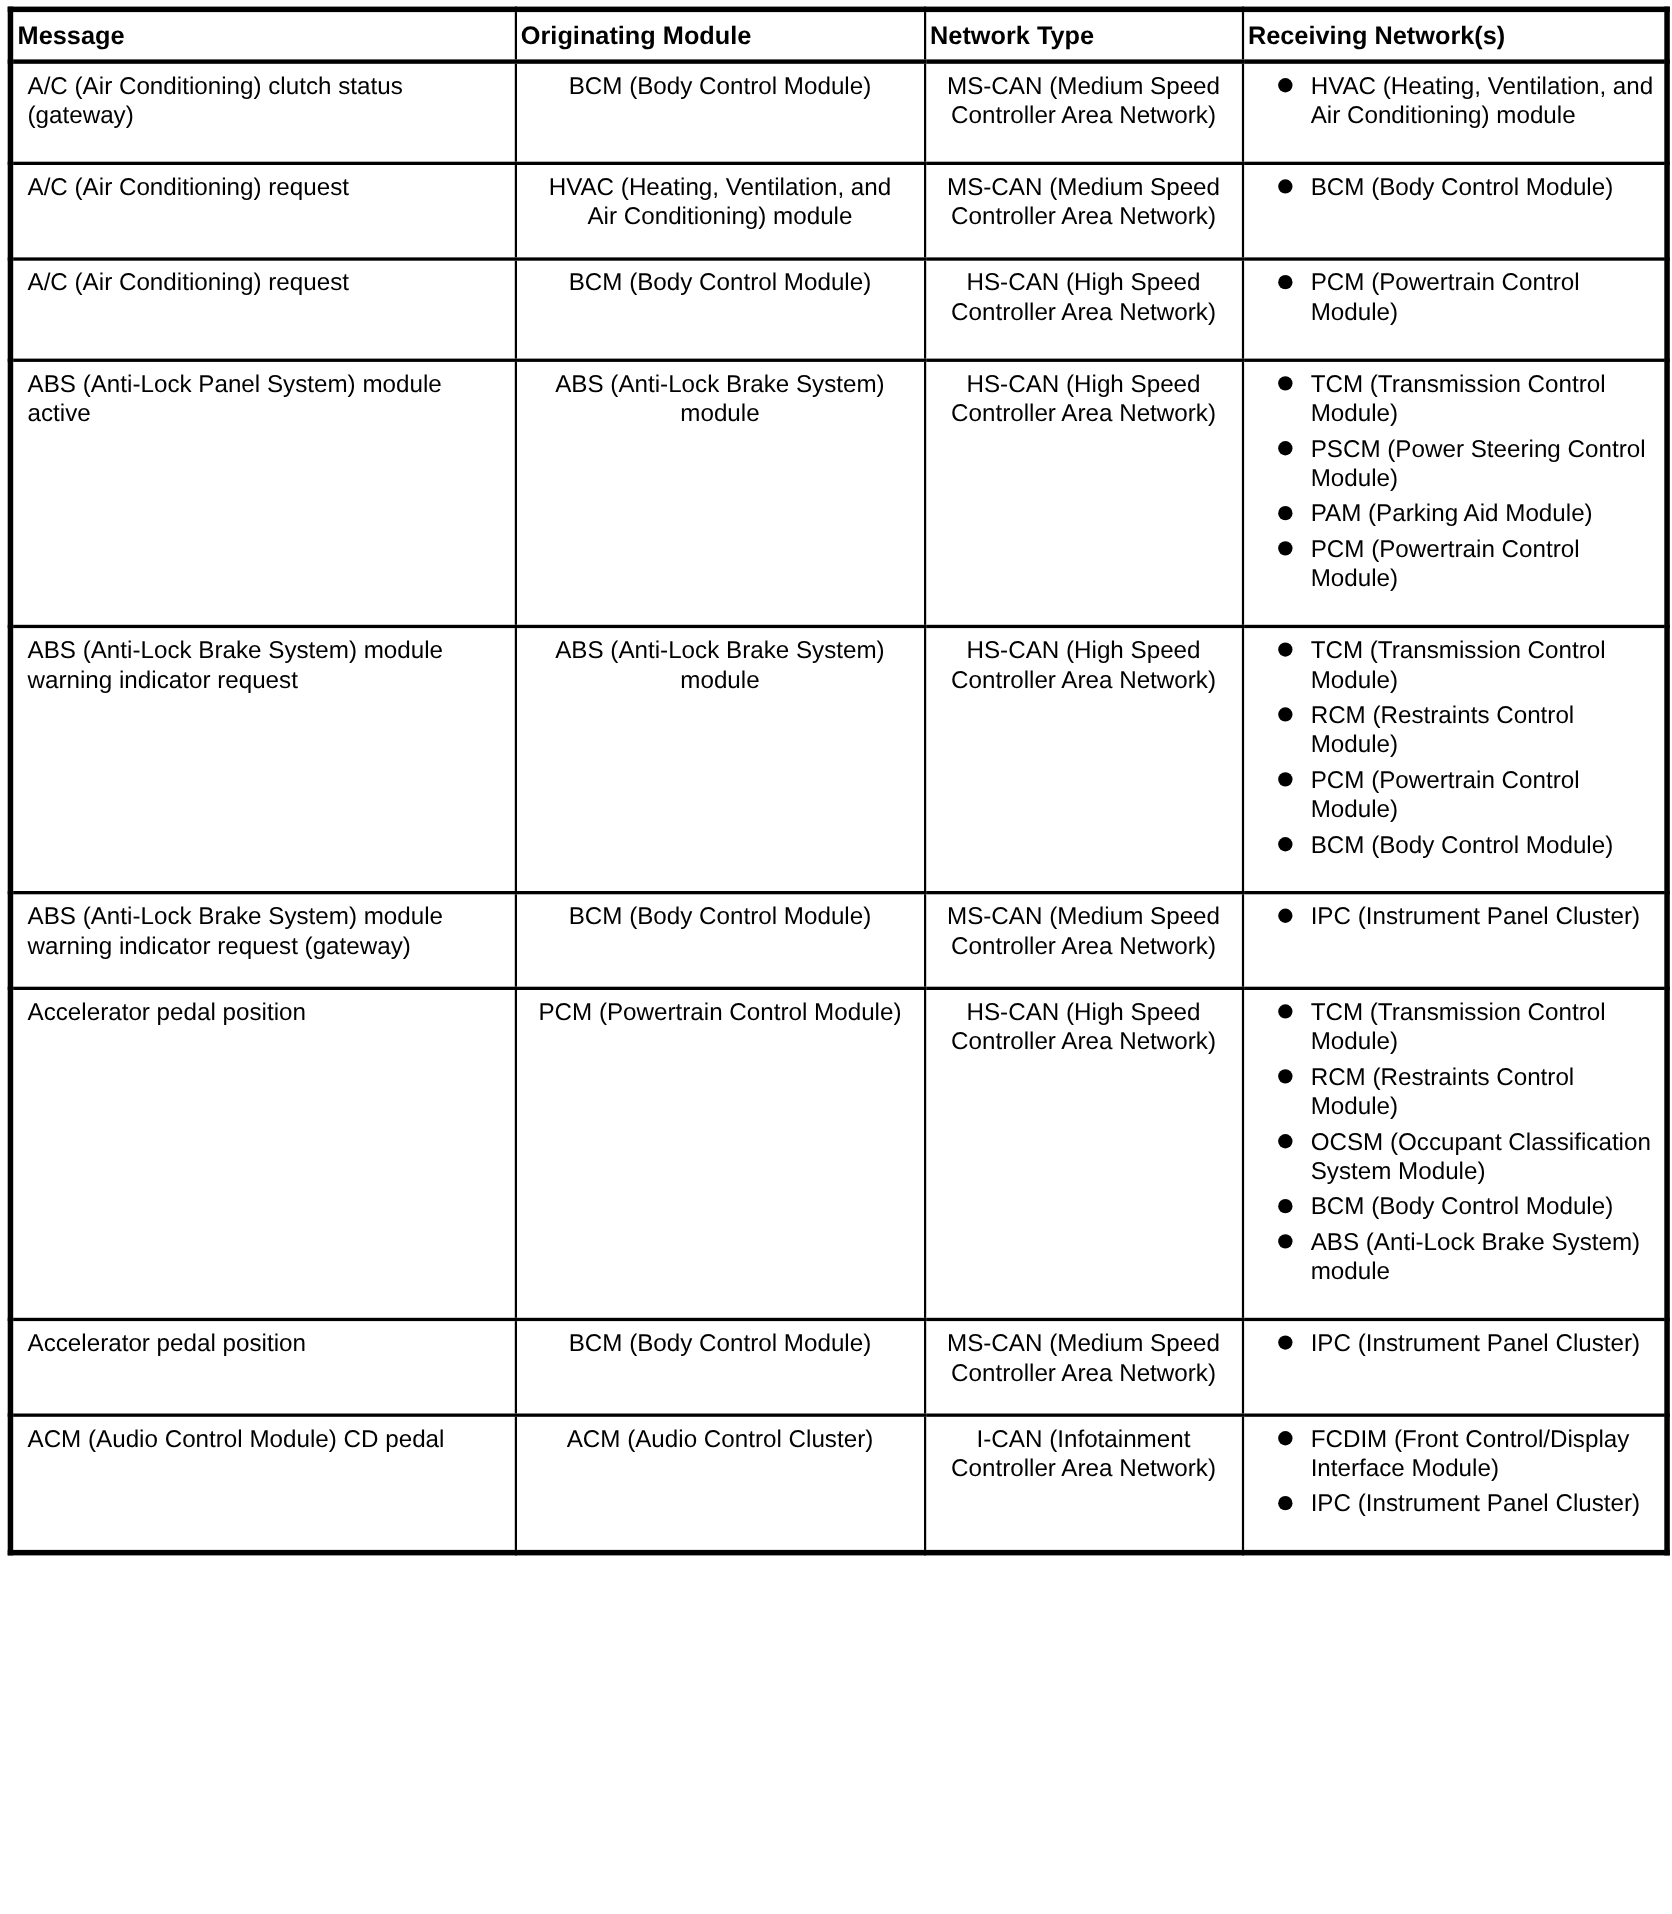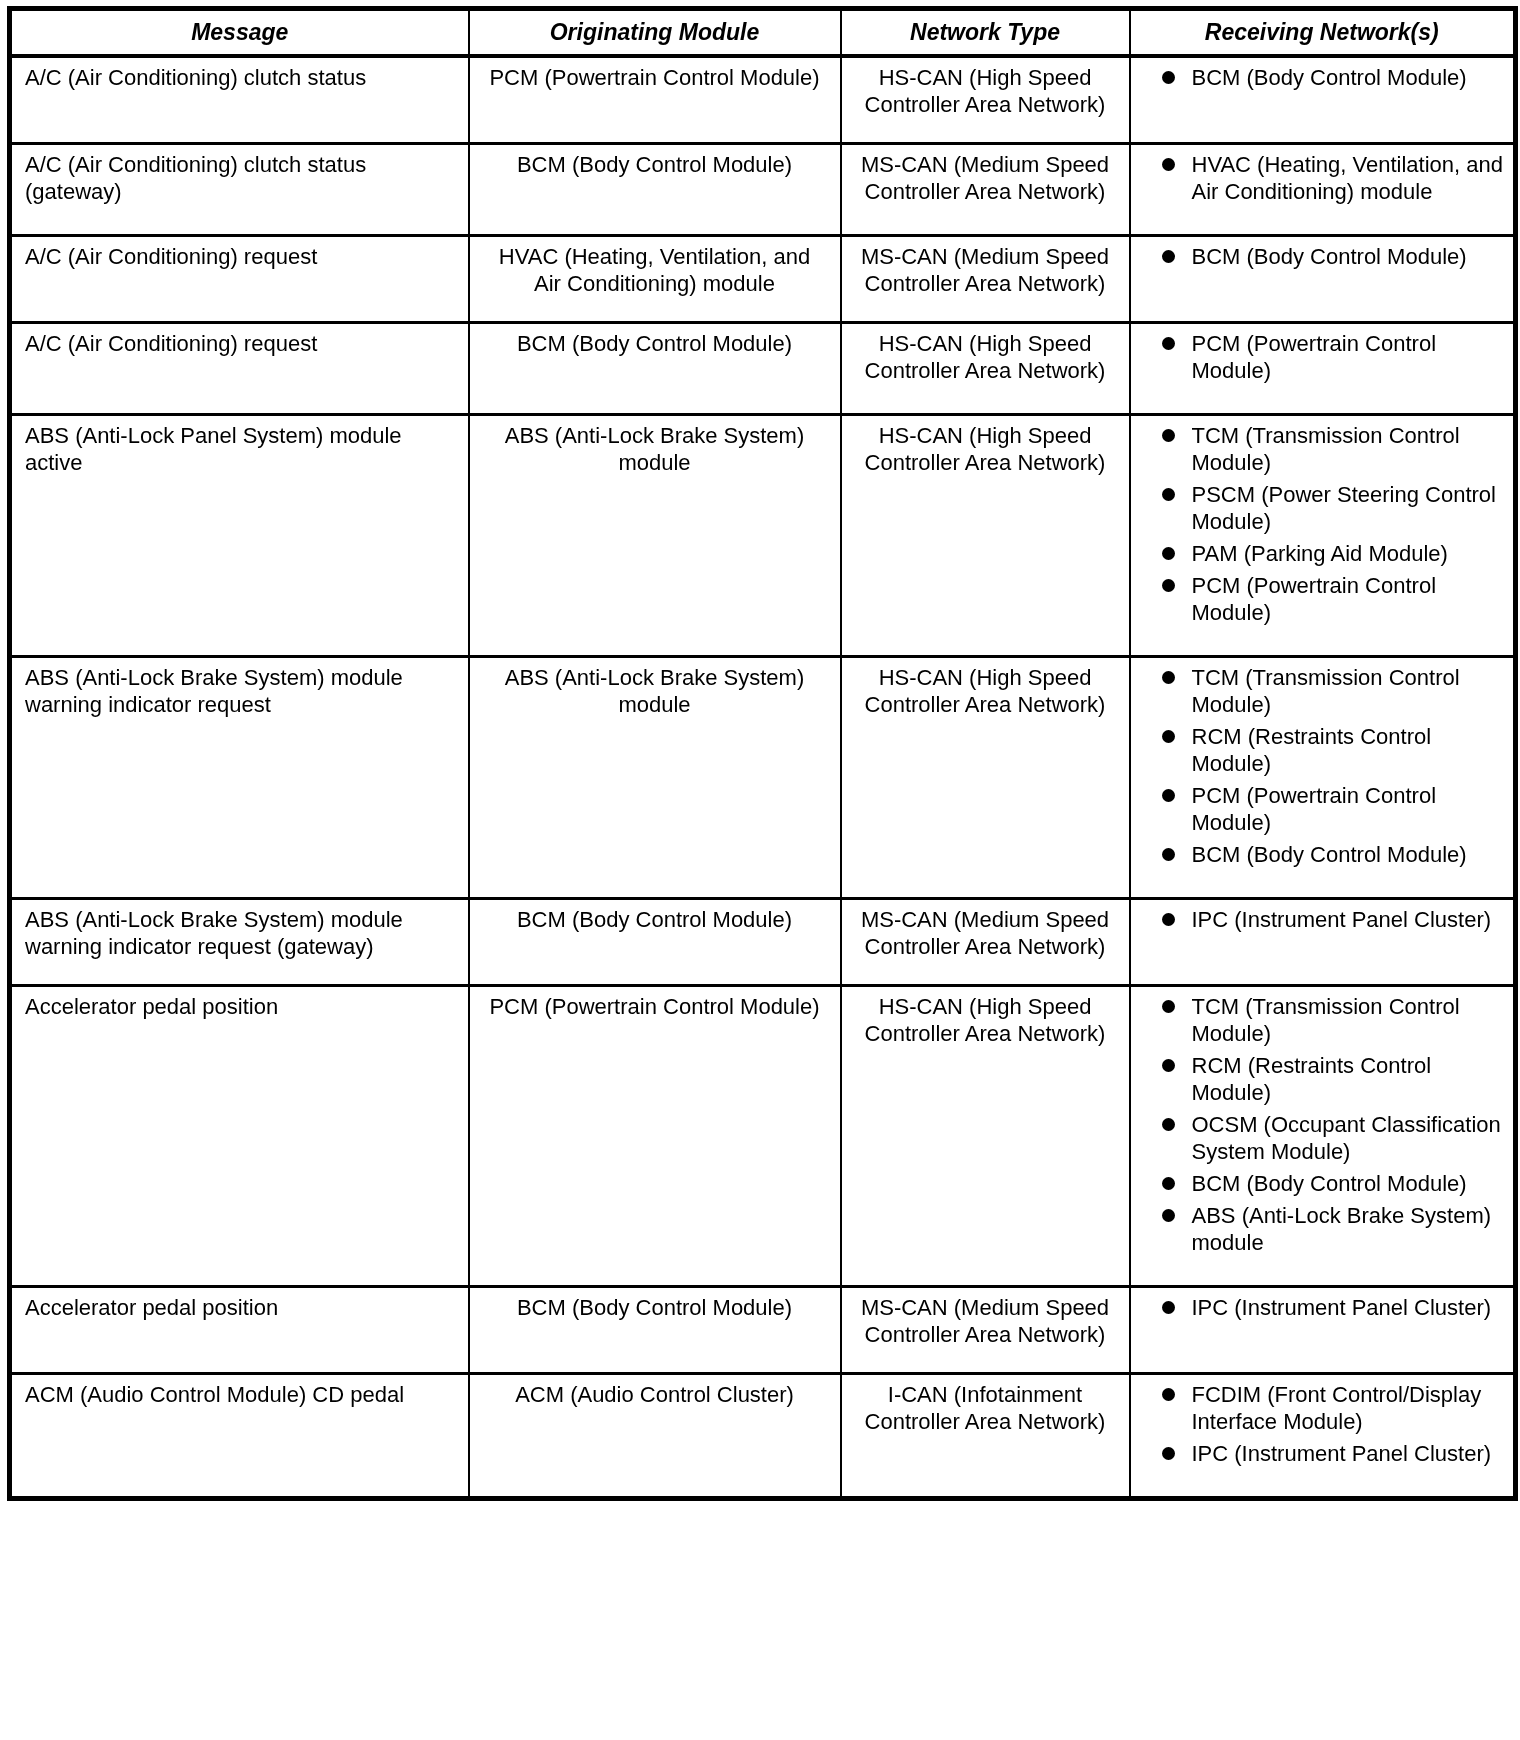--- a/index.html
+++ b/index.html
@@ -26,24 +26,23 @@
   }
   col.c1 { width: 459px; }
   col.c2 { width: 372px; }
   col.c3 { width: 289px; }
   col.c4 { width: 386px; }
   th {
     border: 2px solid #000000;
     border-bottom: 4px solid #000000;
     font-size: 23px;
     font-weight: bold;
-    text-align: center;
+    text-align: left;
     padding: 8px 4px 9px;
     line-height: 26px;
-    font-style: italic;
   }
   td {
     border: 3px solid #000000;
     border-left-width: 2px;
     border-right-width: 2px;
     vertical-align: top;
     font-size: 22px;
     line-height: 27px;
     padding: 6px 10px 24px;
   }
@@ -101,34 +100,20 @@
     <thead>
       <tr>
         <th>Message</th>
         <th>Originating Module</th>
         <th>Network Type</th>
         <th>Receiving Network(s)</th>
       </tr>
     </thead>
     <tbody>
         <tr>
-    <td class="msg">A/C (Air Conditioning) clutch status</td>
-    <td class="orig">PCM (Powertrain Control Module)</td>
-    <td class="net">HS-CAN (High Speed Controller Area Network)</td>
-    <td class="recv">
-      <ul>
-
-      <li>
-          <span class="bullet"></span>
-          <span class="li-text">BCM (Body Control Module)</span>
-        </li>
-            </ul>
-    </td>
-  </tr>
-        <tr>
     <td class="msg">A/C (Air Conditioning) clutch status (gateway)</td>
     <td class="orig">BCM (Body Control Module)</td>
     <td class="net">MS-CAN (Medium Speed Controller Area Network)</td>
     <td class="recv">
       <ul>
 
       <li>
           <span class="bullet"></span>
           <span class="li-text">HVAC (Heating, Ventilation, and Air Conditioning) module</span>
         </li>

